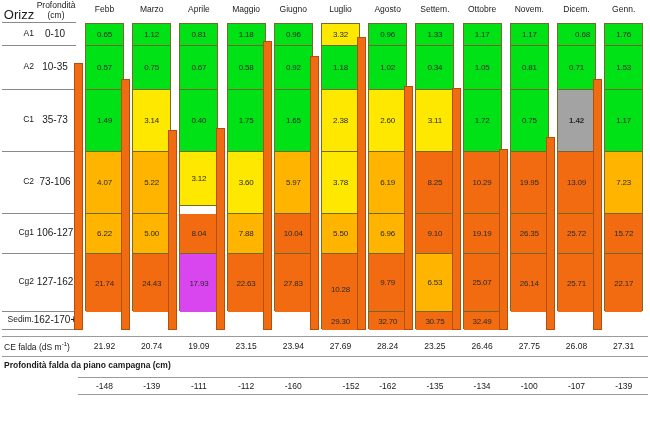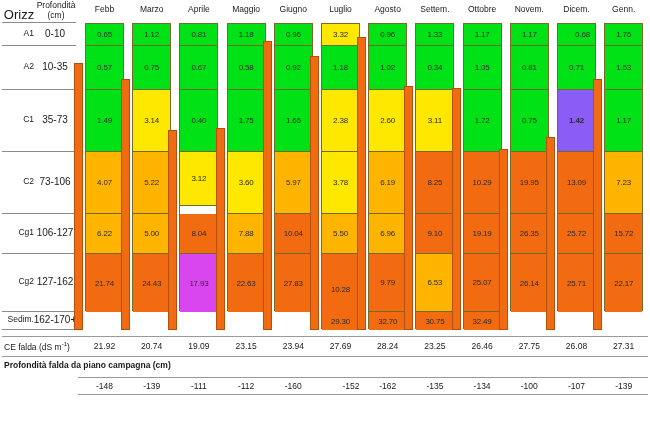--- a/index.html
+++ b/index.html
@@ -320,21 +320,21 @@
       </div>
       <div class="wbar" style="left: 498.8px; top: 149.412px; width: 9px; height: 180.588px;"></div>
       <div class="mhdr" style="left: 553.5px;">Dicem.</div>
       <div class="stack" style="left: 557px; top: 23px; width: 39px; height: 288px;">
         <div class="cell" style="top: 0px; height: 22px; background: rgb(0, 226, 21); padding-left: 12px;">
           <span>0.68</span>
         </div>
         <div class="cell" style="top: 22px; height: 44px; background: rgb(0, 226, 21);">
           <span>0.71</span>
         </div>
-        <div class="cell" style="top: 66px; height: 62px; background: #8b5cf6; font-weight: bold;">
+        <div class="cell" style="top: 66px; height: 62px; background: #a3a3a3; font-weight: bold;">
           <span>1.42</span>
         </div>
         <div class="cell" style="top: 128px; height: 62px; background: rgb(243, 107, 16);">
           <span>13.09</span>
         </div>
         <div class="cell" style="top: 190px; height: 40px; background: rgb(243, 107, 16);">
           <span>25.72</span>
         </div>
         <div class="cell last" style="top: 230px; height: 58px; background: rgb(243, 107, 16);">
           <span>25.71</span>

